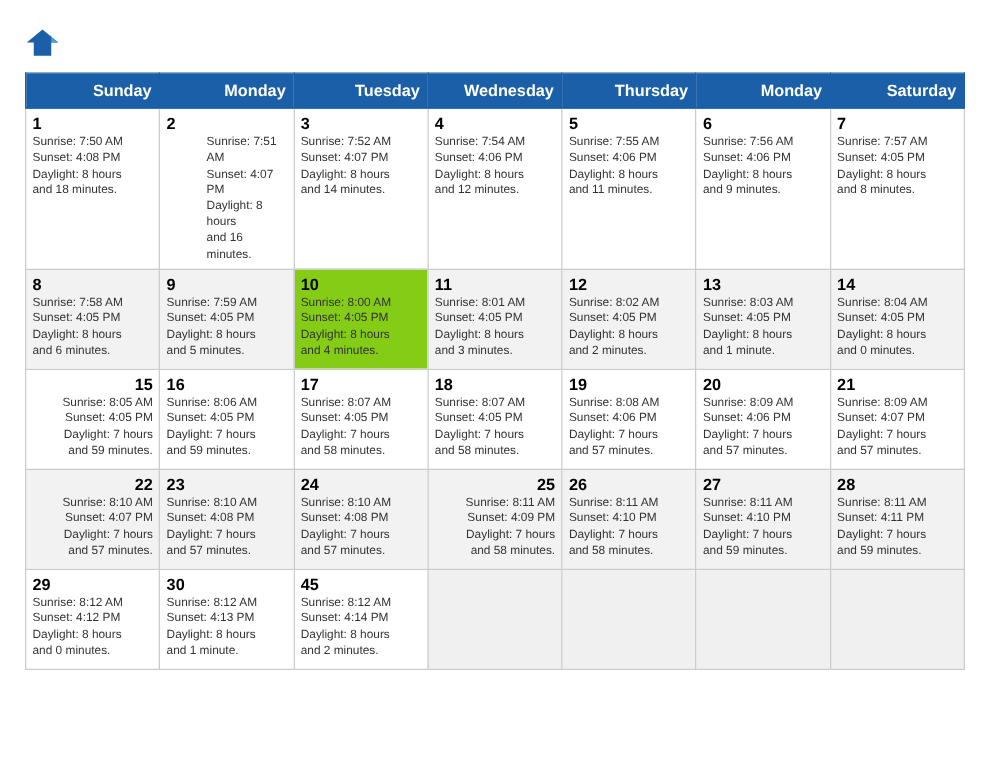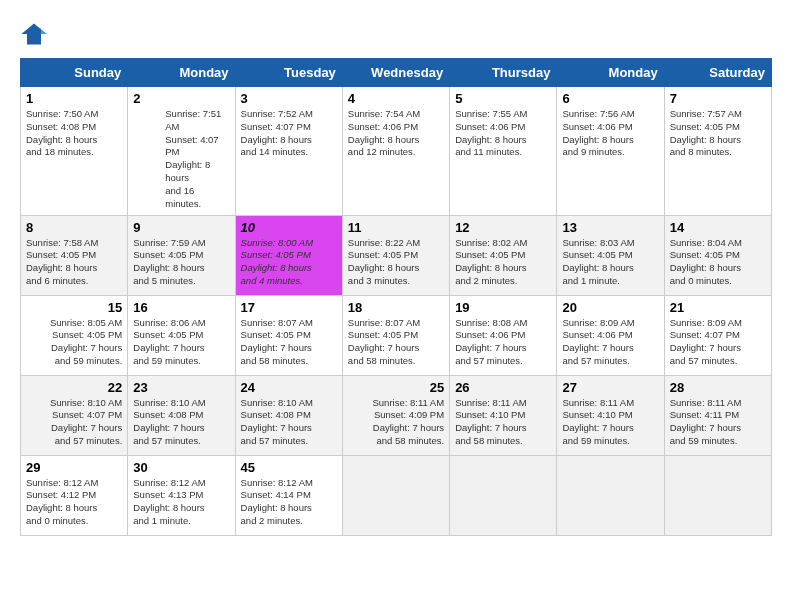--- a/index.html
+++ b/index.html
@@ -196,30 +196,30 @@
 Daylight: 8 hours
 and 6 minutes.</div>
         </td>
         <td style="background: rgb(242, 242, 242);">
           <span class="day-num">9</span>
           <div class="day-info" style="white-space: pre-line;">Sunrise: 7:59 AM
 Sunset: 4:05 PM
 Daylight: 8 hours
 and 5 minutes.</div>
         </td>
-        <td style="background: #d946ef; font-style: italic;">
+        <td style="background: #84cc16;">
           <span class="day-num">10</span>
           <div class="day-info" style="white-space: pre-line;">Sunrise: 8:00 AM
 Sunset: 4:05 PM
 Daylight: 8 hours
 and 4 minutes.</div>
         </td>
         <td style="background: rgb(242, 242, 242);">
           <span class="day-num">11</span>
-          <div class="day-info" style="white-space: pre-line;">Sunrise: 8:22 AM
+          <div class="day-info" style="white-space: pre-line;">Sunrise: 8:01 AM
 Sunset: 4:05 PM
 Daylight: 8 hours
 and 3 minutes.</div>
         </td>
         <td style="background: rgb(242, 242, 242);">
           <span class="day-num">12</span>
           <div class="day-info" style="white-space: pre-line;">Sunrise: 8:02 AM
 Sunset: 4:05 PM
 Daylight: 8 hours
 and 2 minutes.</div>

